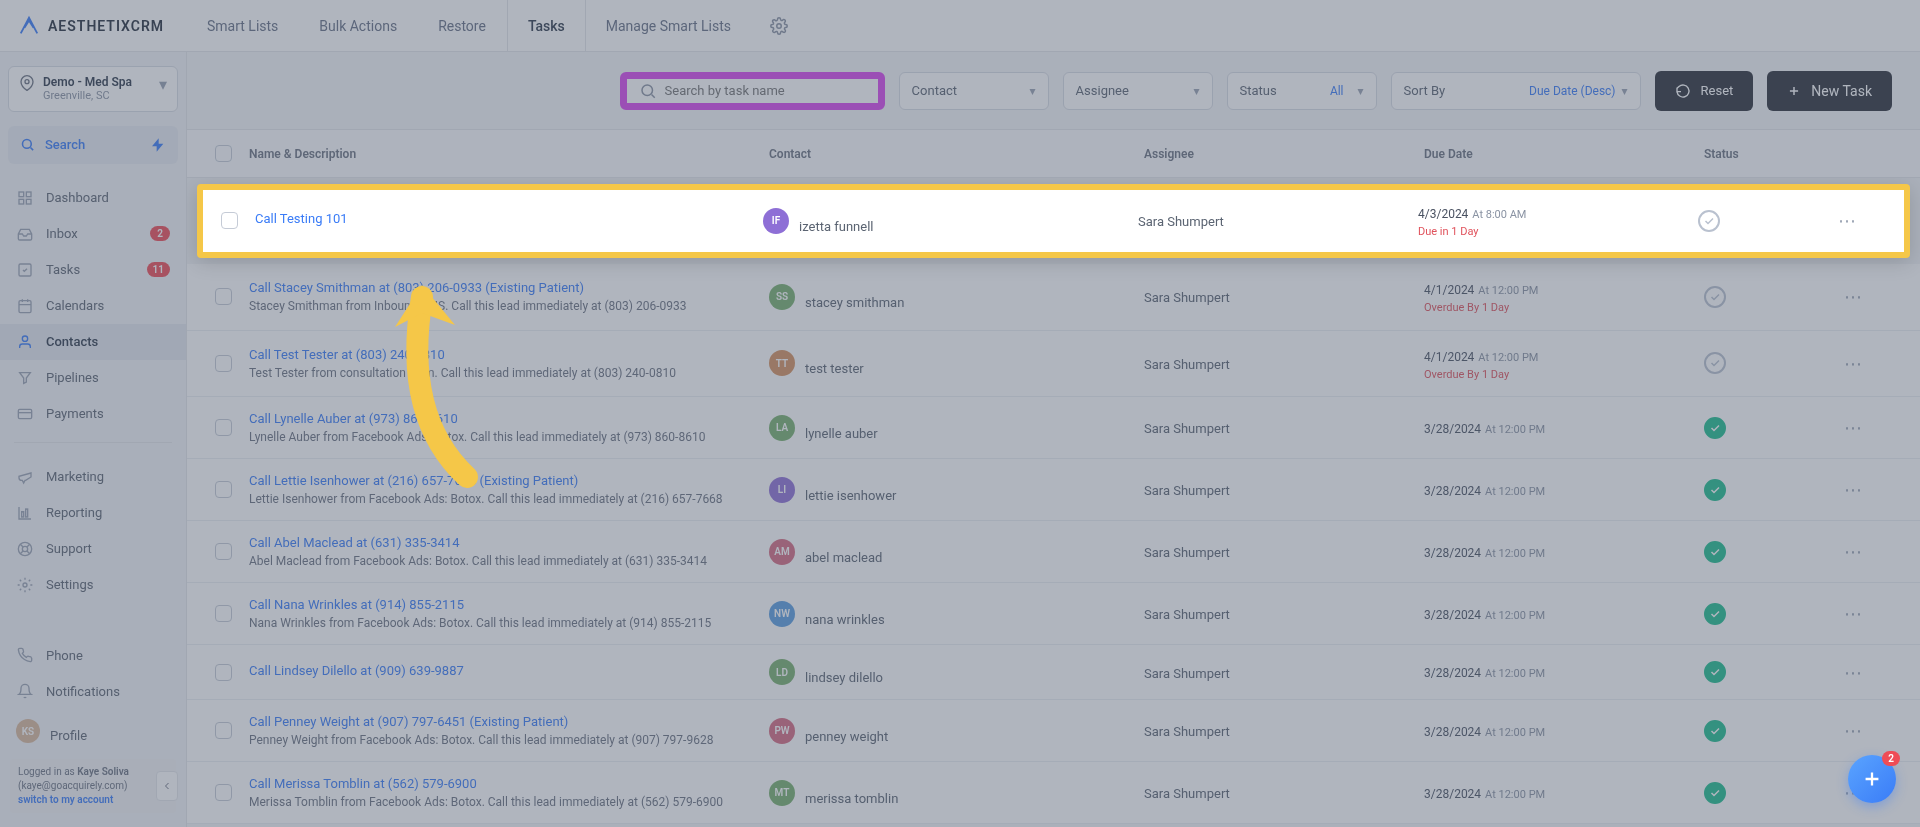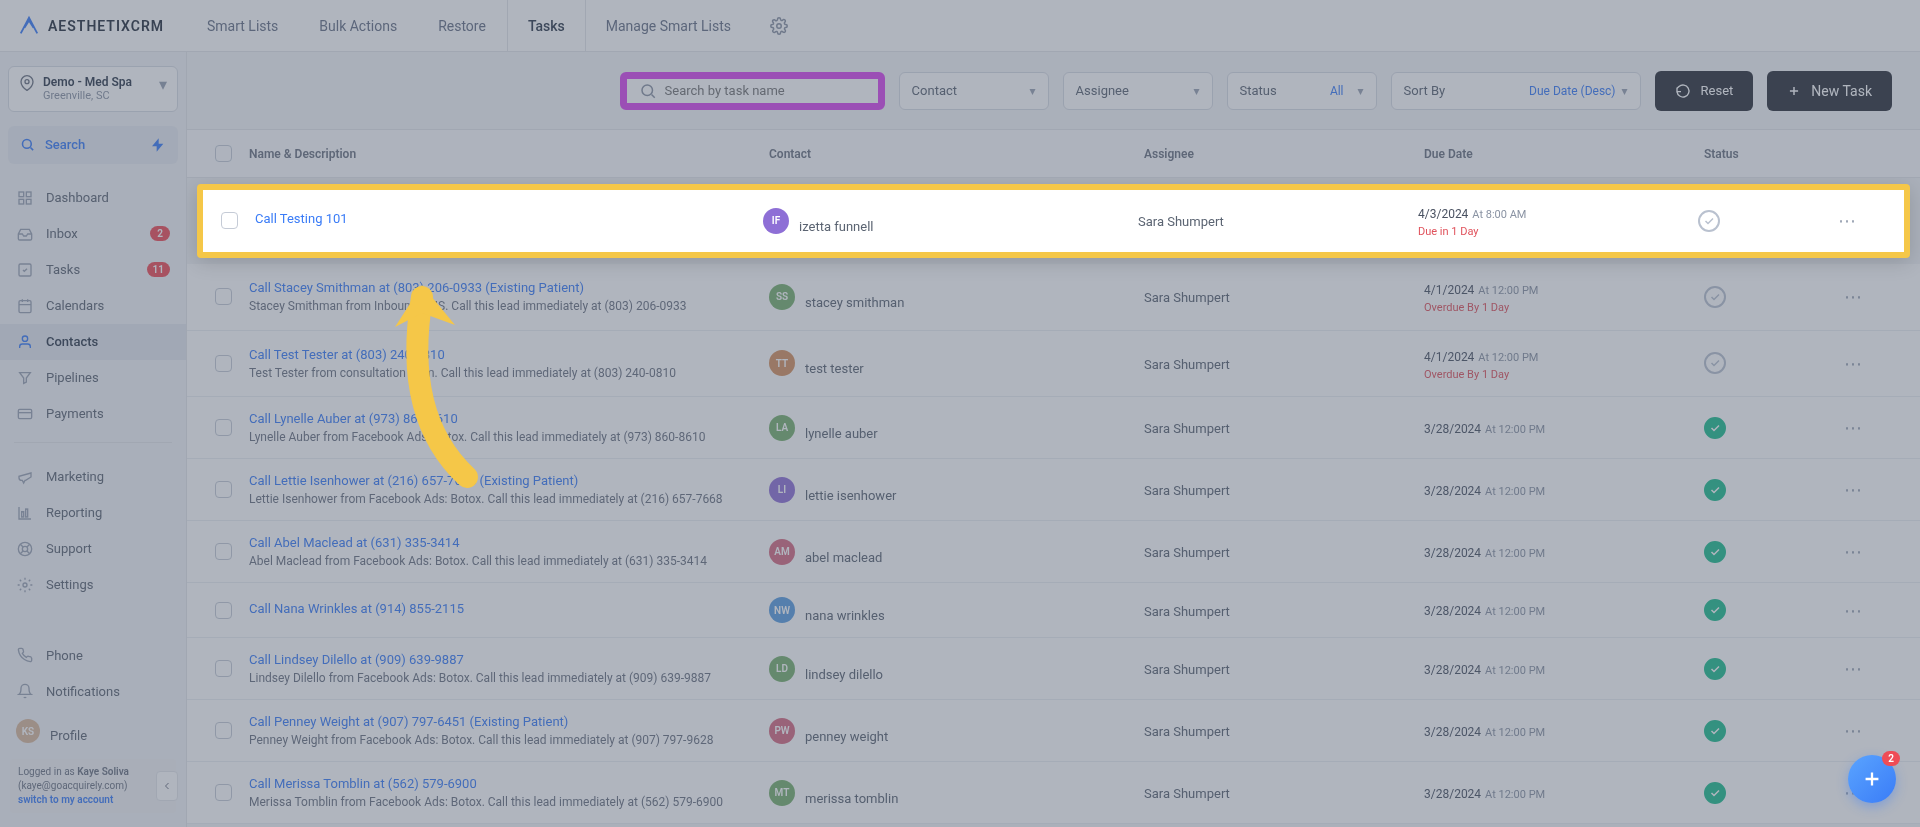--- a/index.html
+++ b/index.html
@@ -511,20 +511,21 @@
             </div>
           </div>
           <div class="col-actions"><span class="dots">⋯</span></div>
         </div>
         <div class="row">
           <div class="col-check">
             <div class="chk"></div>
           </div>
           <div class="col-name">
             <div class="task-title">Call Nana Wrinkles at (914) 855-2115</div>
+            <div class="task-desc">Nana Wrinkles from Facebook Ads: Botox. Call this lead immediately at (914) 855-2115</div>
           </div>
           <div class="col-contact">
             <div class="contact-cell">
               <div class="av" style="background:#5a9de0">NW</div>
               <span class="contact-name">nana wrinkles</span>
             </div>
           </div>
           <div class="col-assignee"><span class="assignee-name">Sara Shumpert</span></div>
           <div class="col-due">
             <div class="due-cell">
@@ -539,21 +540,20 @@
             </div>
           </div>
           <div class="col-actions"><span class="dots">⋯</span></div>
         </div>
         <div class="row">
           <div class="col-check">
             <div class="chk"></div>
           </div>
           <div class="col-name">
             <div class="task-title">Call Lindsey Dilello at (909) 639-9887</div>
-            <div class="task-desc">Lindsey Dilello from Facebook Ads: Botox. Call this lead immediately at (909) 639-9887</div>
           </div>
           <div class="col-contact">
             <div class="contact-cell">
               <div class="av" style="background:#77b06d">LD</div>
               <span class="contact-name">lindsey dilello</span>
             </div>
           </div>
           <div class="col-assignee"><span class="assignee-name">Sara Shumpert</span></div>
           <div class="col-due">
             <div class="due-cell">

